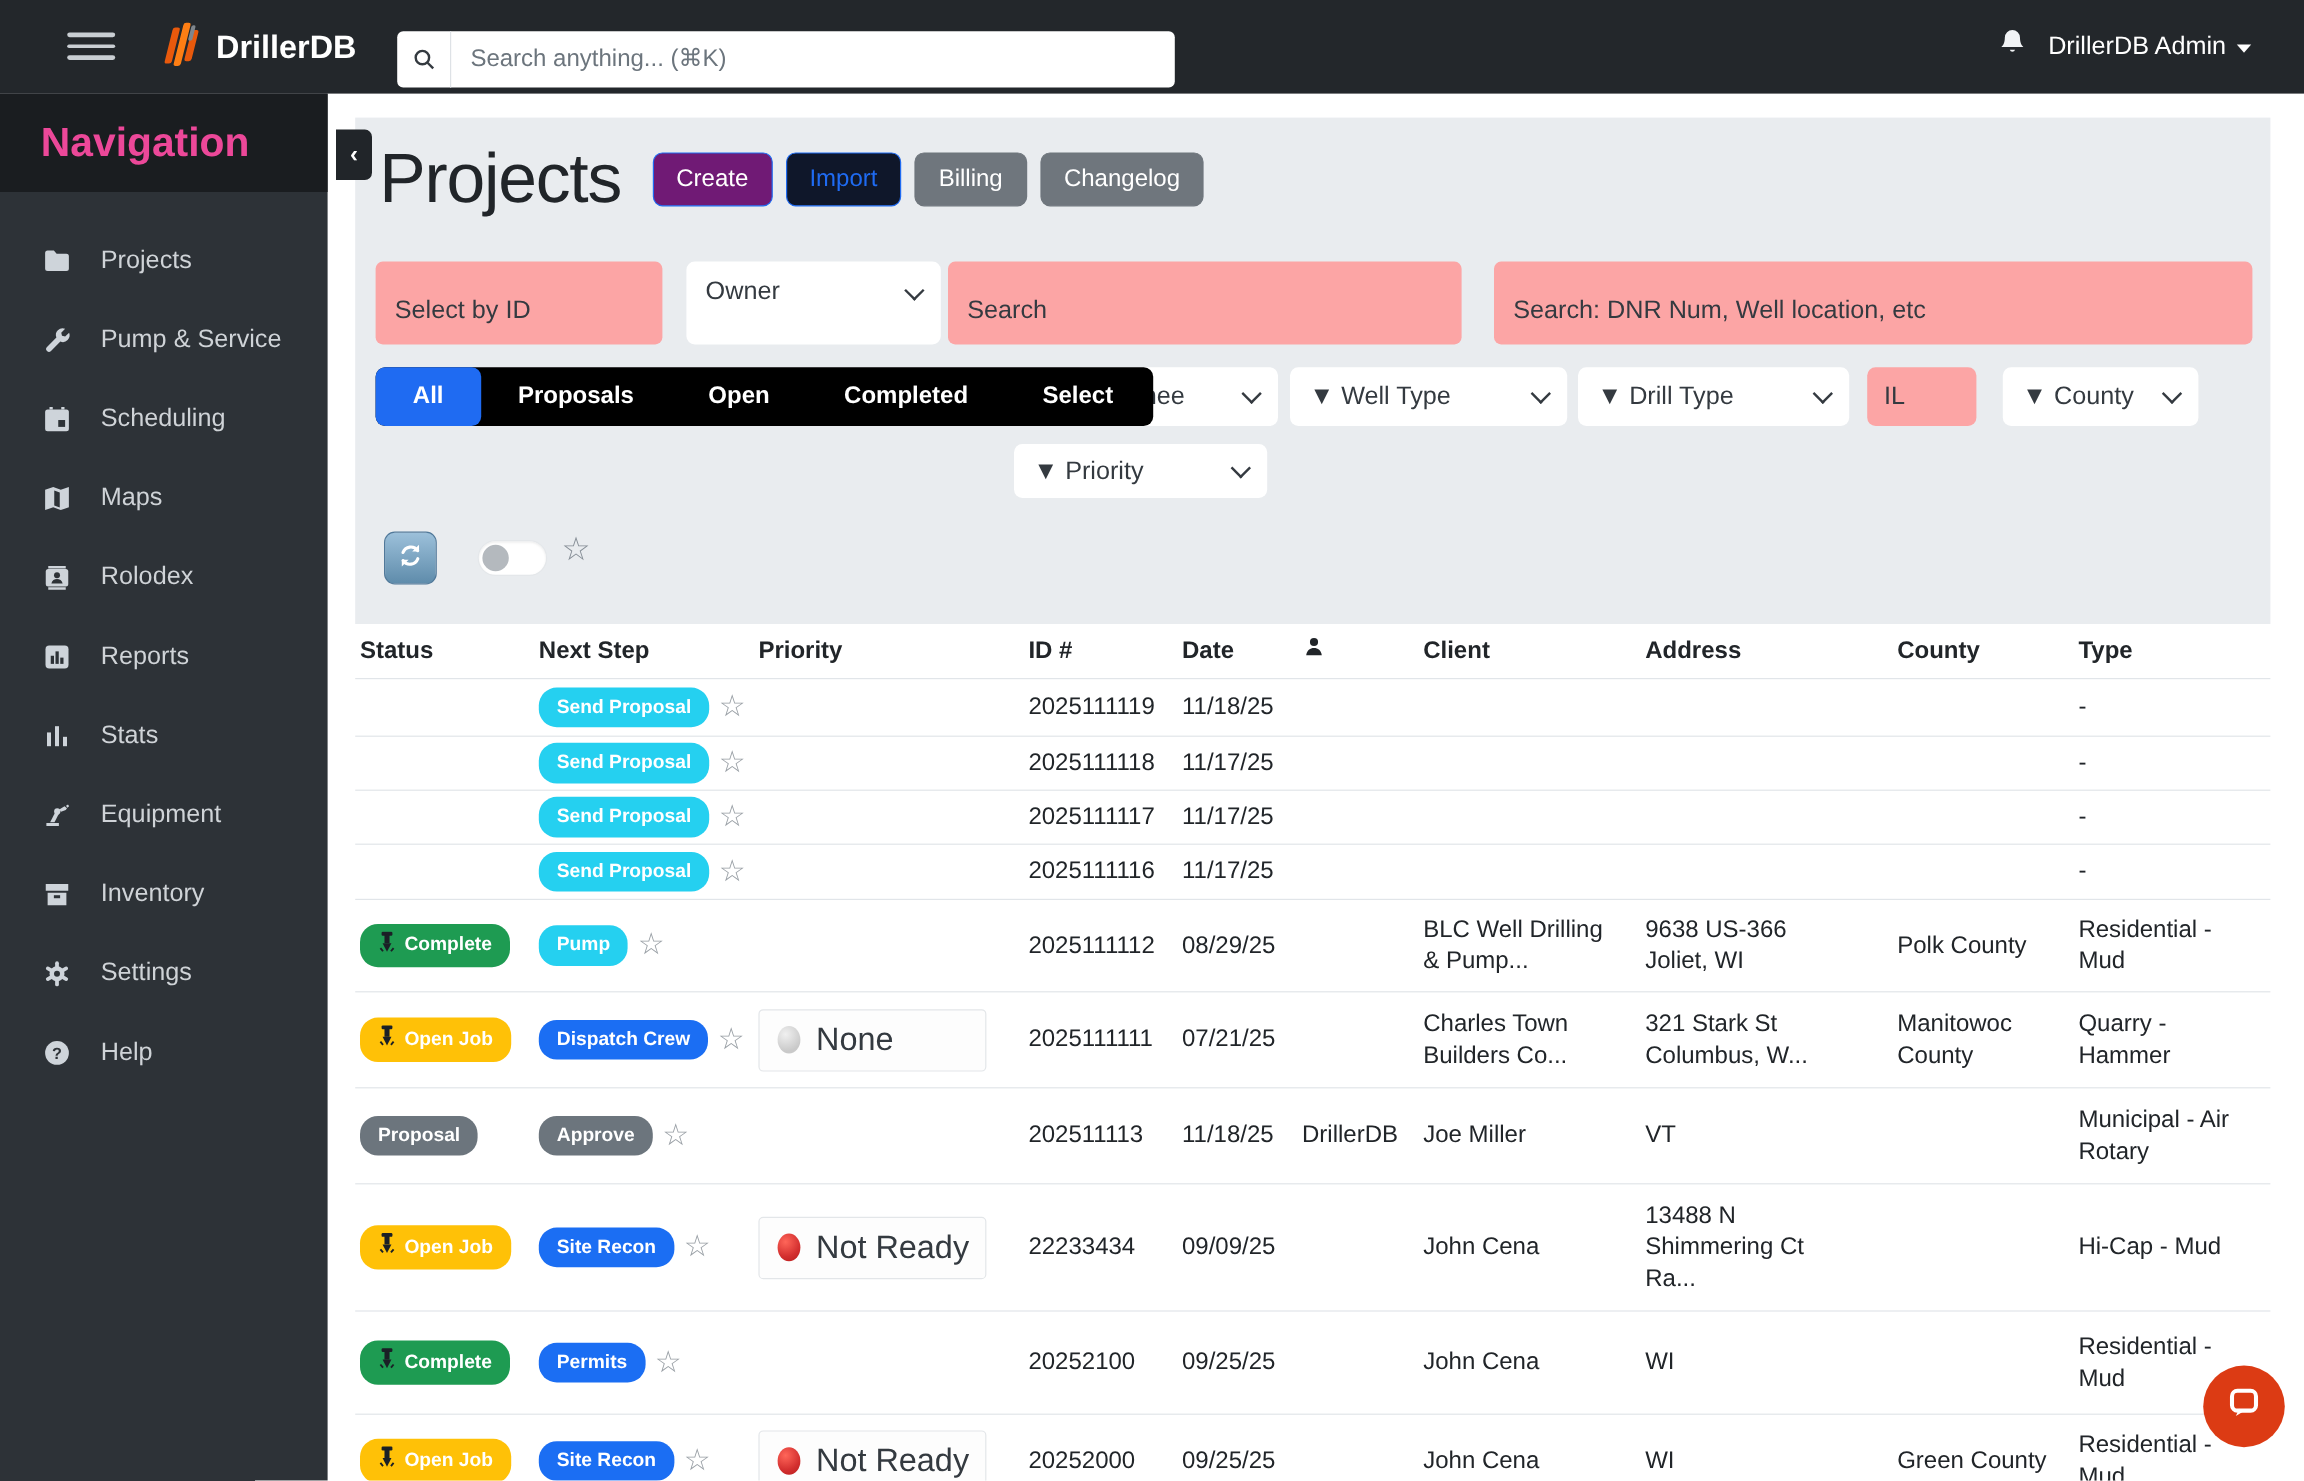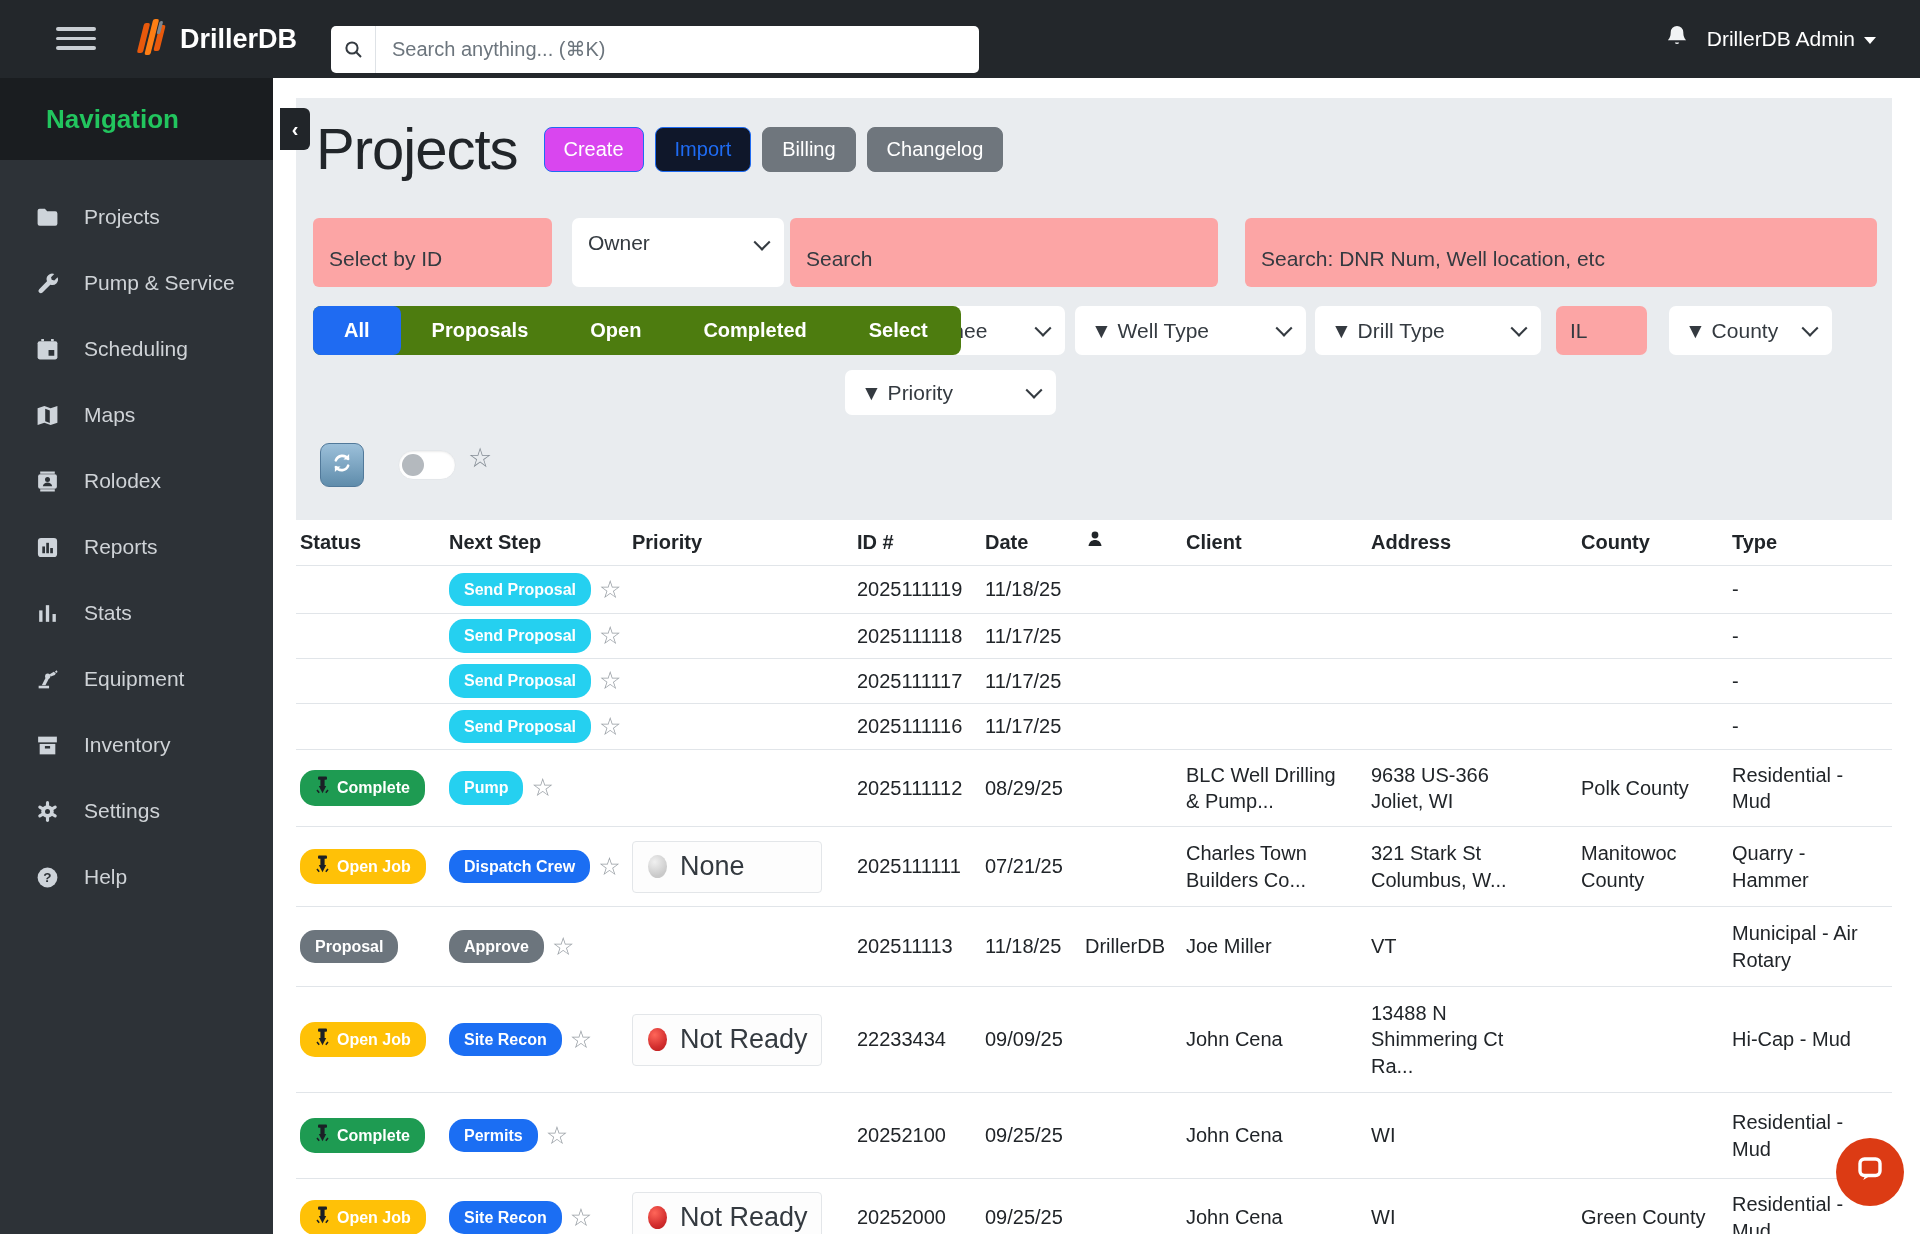--- a/index.html
+++ b/index.html
@@ -13,46 +13,46 @@
   .brand{position:absolute;left:180px;top:24px;font-size:27px;font-weight:bold;color:#fff;}
   .searchbar{position:absolute;left:331px;top:26px;width:648px;height:47px;background:#fff;border-radius:5px;display:flex;align-items:center;}
   .searchbar .sic{width:44px;height:100%;display:flex;align-items:center;justify-content:center;border-right:1px solid #dee2e6;}
   .searchbar input{flex:1;border:none;outline:none;font-family:inherit;font-size:20px;color:#495057;padding:0 16px;background:transparent;}
   .searchbar input::placeholder{color:#6c757d;opacity:1;}
   .topright{position:absolute;right:44px;top:0;height:78px;display:flex;align-items:center;gap:18px;}
   .usermenu{color:#fff;font-size:21px;display:flex;align-items:center;gap:9px;cursor:pointer;}
   .caret-down{width:0;height:0;border-left:6px solid transparent;border-right:6px solid transparent;border-top:7px solid #fff;margin-top:3px;}
   
   .sidebar{position:absolute;left:0;top:78px;width:273px;bottom:0;background:#2d3237;z-index:20;}
-  .navheader{height:82px;background:#1a1d20;display:flex;align-items:center;padding-left:46px;
-             font-size:26px;font-weight:bold;color:#22c55e;}
+  .navheader{height:82px;background:#1a1d20;display:flex;align-items:center;padding-left:34px;
+             font-size:34px;font-weight:bold;color:#ec4899;}
   .navlist{padding-top:24px;}
   .nav-item{height:66px;display:flex;align-items:center;gap:24px;padding-left:34px;cursor:pointer;color:#cfd3d7;font-size:21px;}
   .nav-ic{width:26px;height:26px;display:flex;align-items:center;justify-content:center;}
   .collapse-tab{position:absolute;left:280px;top:108px;width:30px;height:42px;background:#212529;color:#fff;
                 border-radius:0 6px 6px 0;display:flex;align-items:center;justify-content:center;
                 font-size:20px;font-weight:bold;cursor:pointer;z-index:25;}
   
   .panel{position:absolute;left:296px;top:98px;width:1596px;height:422px;background:#e9ecef;}
   .pagehead{position:absolute;left:20px;top:8px;display:flex;align-items:center;}
   .pagetitle{font-size:58px;font-weight:500;letter-spacing:-1px;color:#212529;line-height:86px;margin:0 26px 0 0;}
   .btn{height:45px;border-radius:8px;font-family:inherit;font-size:20px;padding:0 19px;margin-right:11px;
        display:inline-flex;align-items:center;cursor:pointer;border:1px solid transparent;}
-  .btn-primary{background:#d946ef;color:#fff;border-color:#1f6bf2;}
+  .btn-primary{background:#701a75;color:#fff;border-color:#1f6bf2;}
   .btn-outline{background:#0f172a;color:#1f6bf2;border-color:#1f6bf2;}
   .btn-gray{background:#6f767d;color:#fff;border-color:#6f767d;}
   .f-input{position:absolute;background:#fca5a5;border:none;border-radius:6px;font-family:inherit;
            font-size:21px;color:#343a40;padding:13px 20px 0 16px;box-sizing:border-box;outline:none;}
   .f-input::placeholder{color:#343a40;opacity:1;}
   .f-select{position:absolute;background:#fff;border-radius:7px;display:flex;align-items:center;
             font-size:21px;color:#343a40;padding:0 16px;box-sizing:border-box;cursor:pointer;}
   .f-select .lbl{flex:1;white-space:nowrap;overflow:hidden;}
   .chev{width:10px;height:10px;border-right:2px solid #343a40;border-bottom:2px solid #343a40;
         transform:rotate(45deg) translate(-2px,-2px);flex:none;margin-left:10px;}
-  .tabbar{position:absolute;left:17px;top:208px;width:648px;height:49px;background:#4d7c0f;border-radius:8px;
+  .tabbar{position:absolute;left:17px;top:208px;width:648px;height:49px;background:#000000;border-radius:8px;
           display:flex;z-index:2;}
   .tab{height:100%;display:flex;align-items:center;justify-content:center;color:#fff;font-size:20px;
        font-weight:600;padding:0 31px;cursor:pointer;white-space:nowrap;}
   .tab.active{background:#1f6bf2;border-radius:8px;}
   
   .refreshbtn{position:absolute;left:24px;top:345px;width:44px;height:44px;border-radius:9px;
               background:linear-gradient(180deg,#9cc0da 0%,#5f8cab 100%);border:1px solid #51799a;
               display:flex;align-items:center;justify-content:center;cursor:pointer;box-sizing:border-box;}
   .toggle{position:absolute;left:102px;top:352px;width:58px;height:30px;background:#fff;border:1px solid #e4e7ea;
           border-radius:15px;cursor:pointer;box-shadow:inset 0 1px 2px rgba(0,0,0,.08);box-sizing:border-box;}

